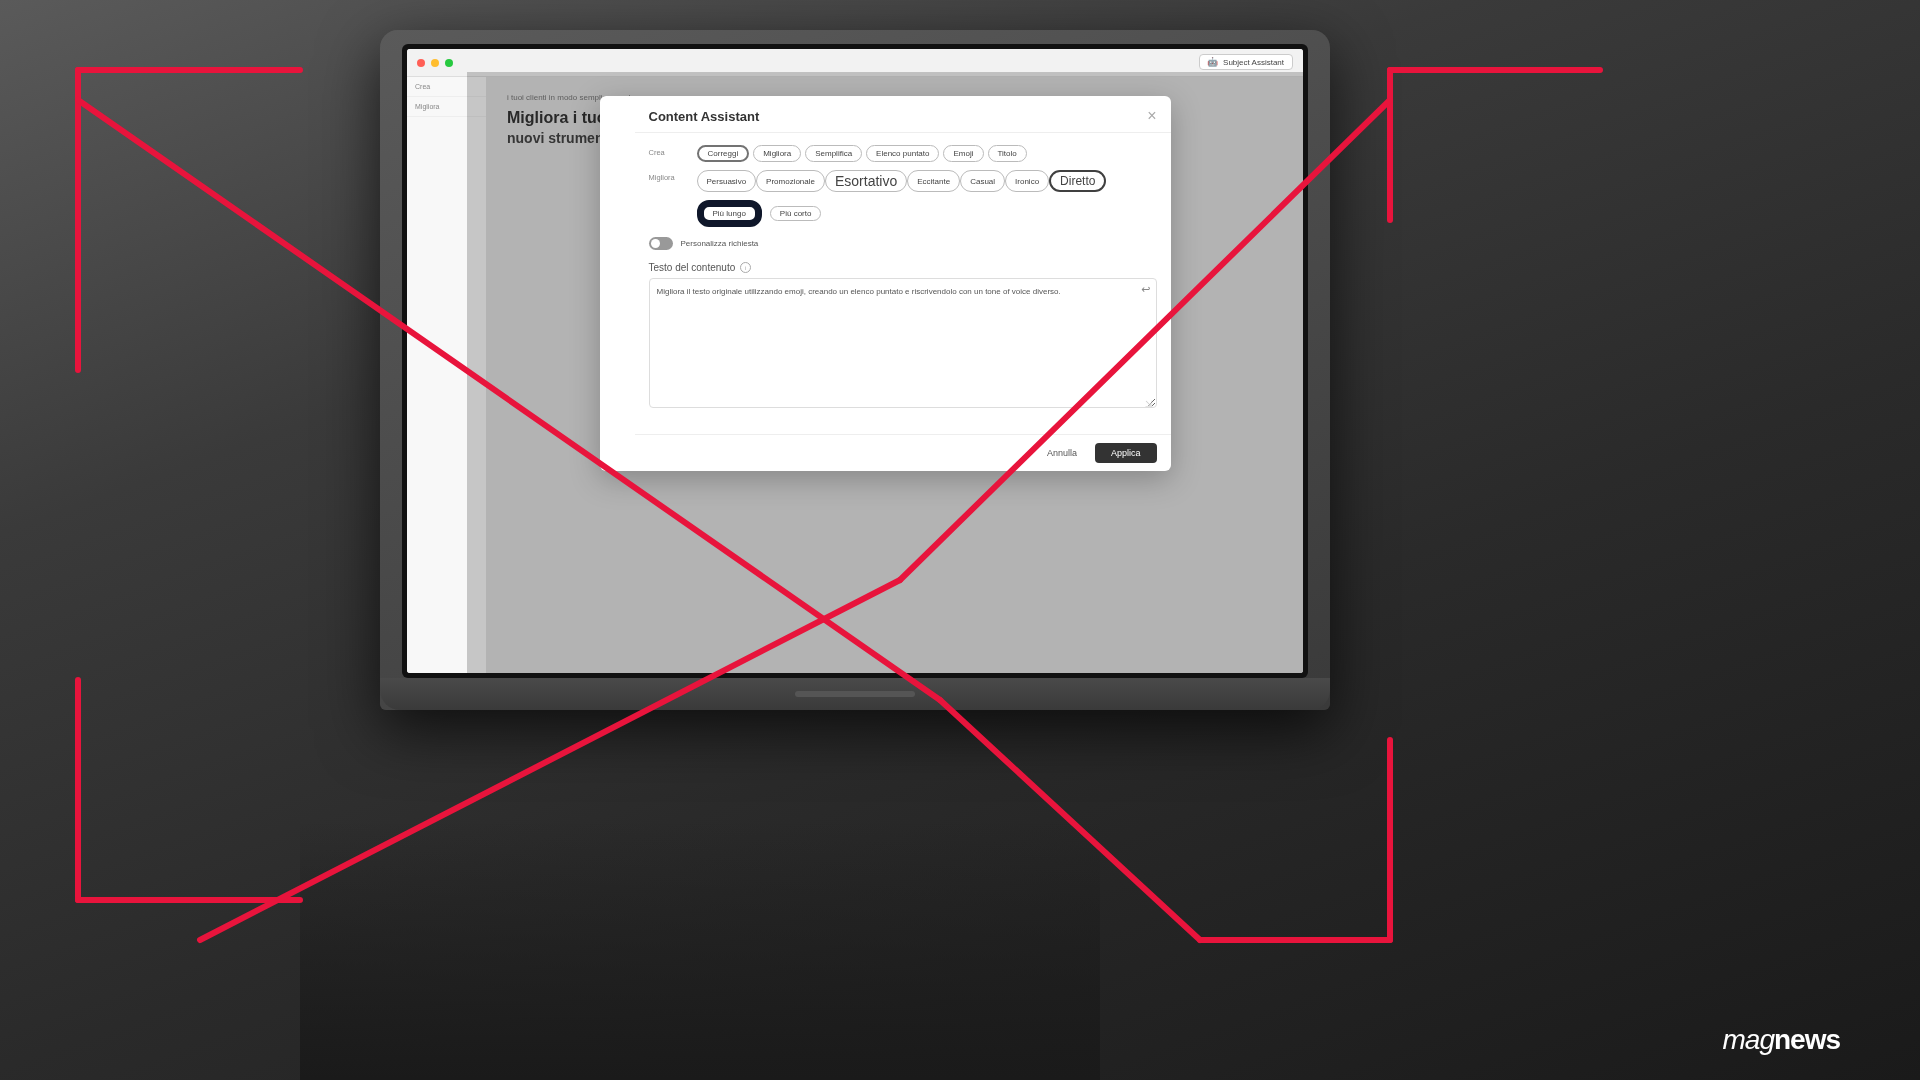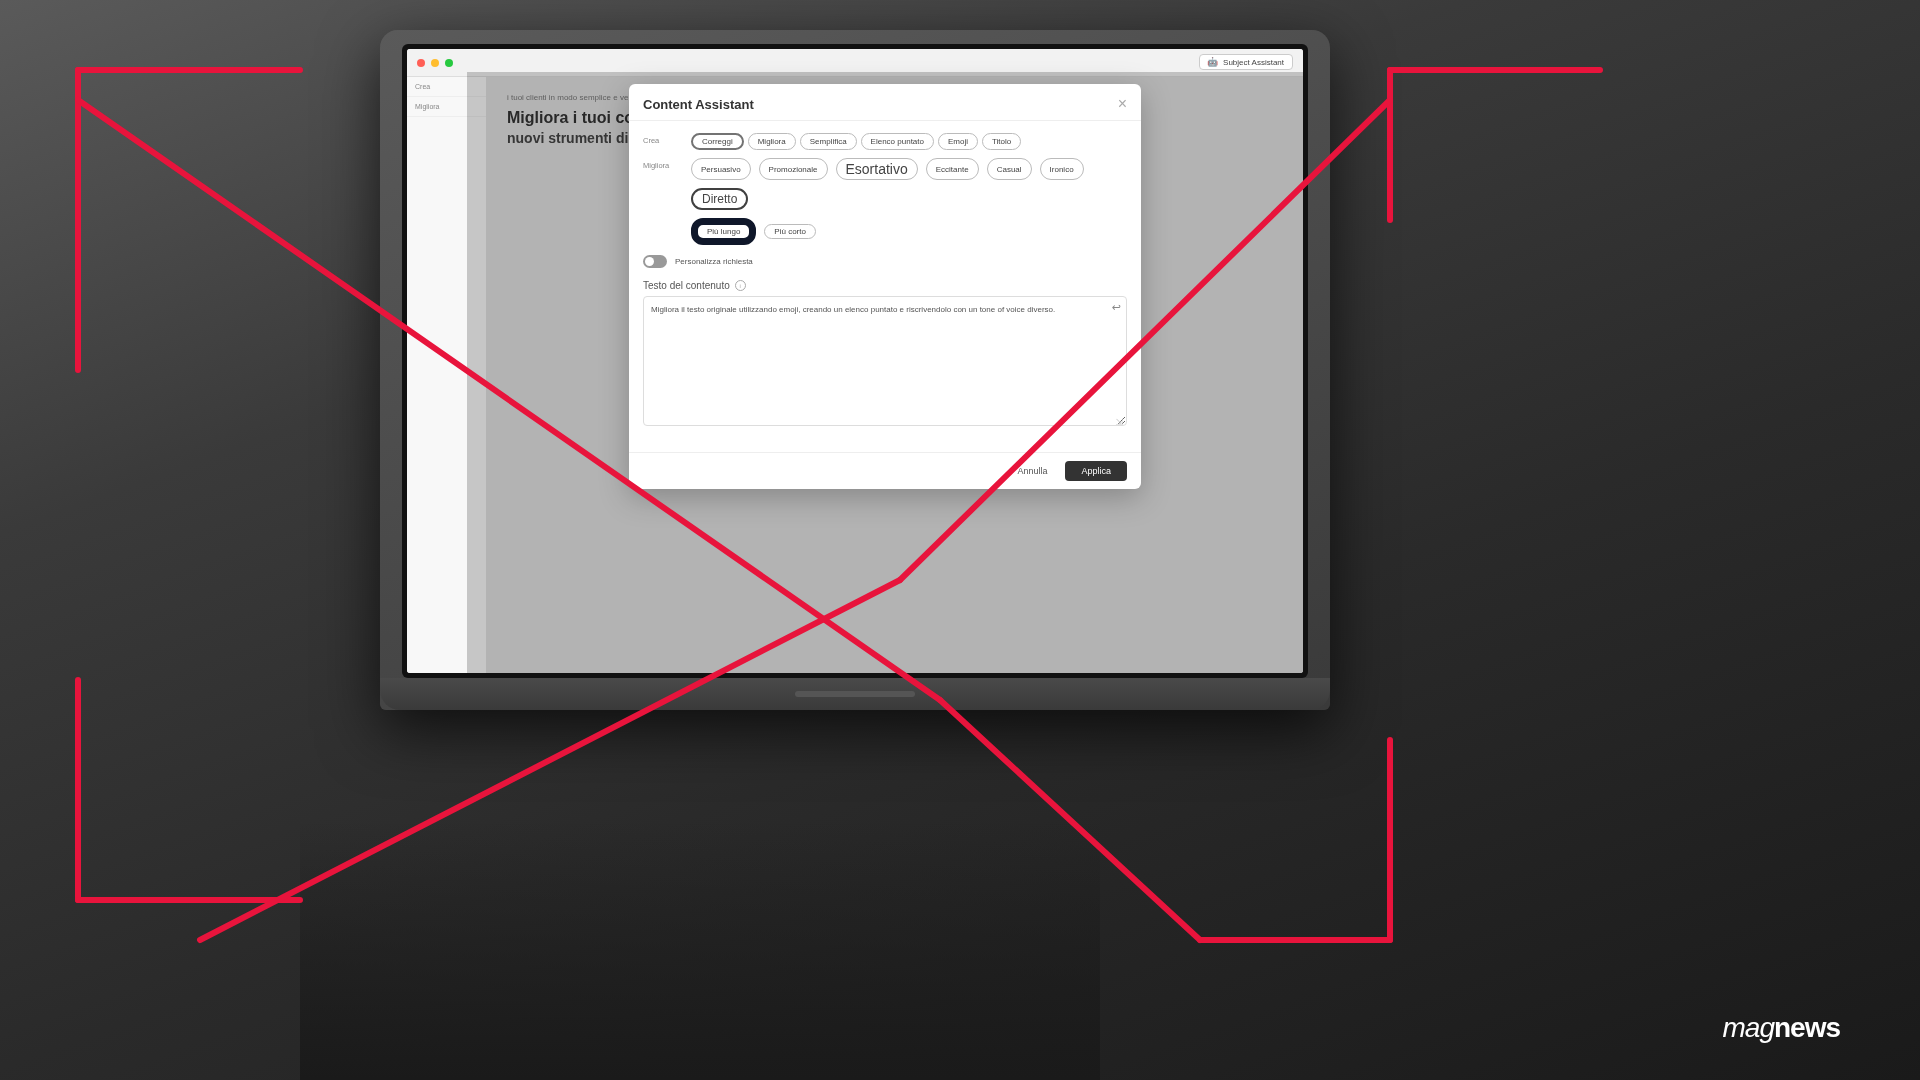--- a/index.html
+++ b/index.html
@@ -86,21 +86,21 @@
 
       <div style="position:absolute; top:28px; left:80px; right:0; bottom:0; background:#e0e0e0; padding:16px 20px;">
 
         <div style="font-size:8px; color:#777; margin-bottom:6px;">i tuoi clienti in modo semplice e veloce.</div>
 
         <div style="font-size:16px; font-weight:700; color:#333; line-height:1.3;">Migliora i tuoi contenuti con i</div>
         <div style="font-size:14px; font-weight:700; color:#444; line-height:1.4;">nuovi strumenti di Content Assistant</div>
 
         <div style="position:absolute; top:-5px; left:-20px; right:0; bottom:0; background:rgba(0,0,0,0.2); display:flex; align-items:flex-start; justify-content:center; padding-top:0;">
 
-          <div style="background:white; border-radius:6px; width:512px; box-shadow:0 8px 30px rgba(0,0,0,0.25); margin-top:12px;">
+          <div style="background:white; border-radius:6px; width:571px; box-shadow:0 8px 30px rgba(0,0,0,0.25); margin-top:24px;padding-left:35px;">
 
             <div style="padding:12px 14px 8px; border-bottom:1px solid #eee; display:flex; align-items:center; justify-content:space-between;">
               <span style="font-size:13px; font-weight:600; color:#333;">Content Assistant</span>
               <span style="cursor:pointer; color:#aaa; font-size:16px; line-height:1;">×</span>
             </div>
 
             <div style="padding:12px 14px;">
 
               <div style="display:flex; align-items:flex-start; gap:8px; margin-bottom:8px;">
                 <span style="font-size:7.5px; color:#888; width:40px; flex-shrink:0; padding-top:3px;">Crea</span>
@@ -109,21 +109,21 @@
                   <button style="border:1px solid #bbb; border-radius:12px; padding:2px 9px; font-size:8px; color:#444; cursor:pointer; background:white;">Migliora</button>
                   <button style="border:1px solid #bbb; border-radius:12px; padding:2px 9px; font-size:8px; color:#444; cursor:pointer; background:white;">Semplifica</button>
                   <button style="border:1px solid #bbb; border-radius:12px; padding:2px 9px; font-size:8px; color:#444; cursor:pointer; background:white;">Elenco puntato</button>
                   <button style="border:1px solid #bbb; border-radius:12px; padding:2px 9px; font-size:8px; color:#444; cursor:pointer; background:white;">Emoji</button>
                   <button style="border:1px solid #bbb; border-radius:12px; padding:2px 9px; font-size:8px; color:#444; cursor:pointer; background:white;">Titolo</button>
                 </div>
               </div>
 
               <div style="display:flex; align-items:flex-start; gap:8px; margin-bottom:8px;">
                 <span style="font-size:7.5px; color:#888; width:40px; flex-shrink:0; padding-top:3px;">Migliora</span>
-                <div style="display:flex; flex-wrap:wrap; gap:8px;">
+                <div style="display:flex; flex-wrap:wrap; gap:0;">
                   <button style="border:1px solid #bbb; border-radius:12px; padding:2px 9px; font-size:8px; color:#444; cursor:pointer; background:white;">Persuasivo</button>
                   <button style="border:1px solid #bbb; border-radius:12px; padding:2px 9px; font-size:8px; color:#444; cursor:pointer; background:white;">Promozionale</button>
                   <button style="border:1px solid #bbb; border-radius:12px; padding:2px 9px; font-size:14px; color:#444; cursor:pointer; background:white;">Esortativo</button>
                   <button style="border:1px solid #bbb; border-radius:12px; padding:2px 9px; font-size:8px; color:#444; cursor:pointer; background:white;">Eccitante</button>
                   <button style="border:1px solid #bbb; border-radius:12px; padding:2px 9px; font-size:8px; color:#444; cursor:pointer; background:white;">Casual</button>
                   <button style="border:1px solid #bbb; border-radius:12px; padding:2px 9px; font-size:8px; color:#444; cursor:pointer; background:white;">Ironico</button>
                   <button style="border:2px solid #404040; border-radius:12px; padding:2px 9px; font-size:12px; color:#444; cursor:pointer; background:white;">Diretto</button>
                 </div>
               </div>
 
@@ -167,16 +167,16 @@
   </div>
 
   <div style="position:absolute; bottom:0; left:0; right:0; height:32px; background:linear-gradient(180deg,#4a4a4a,#3a3a3a); border-radius:0 0 20px 20px; display:flex; align-items:center; justify-content:center;">
     <div style="width:120px; height:6px; background:#555; border-radius:3px;"></div>
   </div>
 
 </div>
 
 <div style="position:absolute; bottom:0; left:300px; width:800px; height:260px; background:linear-gradient(180deg, transparent, #1a1a1a); z-index:1; border-radius:0;"></div>
 
-<div style="position:absolute; bottom:36px; right:80px; z-index:20; display:flex; align-items:baseline;">
+<div style="position:absolute; bottom:24px; right:80px; z-index:20; display:flex; align-items:baseline;">
   <span style="font-size:28px; font-weight:300; color:white; font-style:italic; letter-spacing:-1px;">mag</span>
   <span style="font-size:28px; font-weight:800; color:white; letter-spacing:-1px;">news</span>
 </div>
 
 </body></html>

